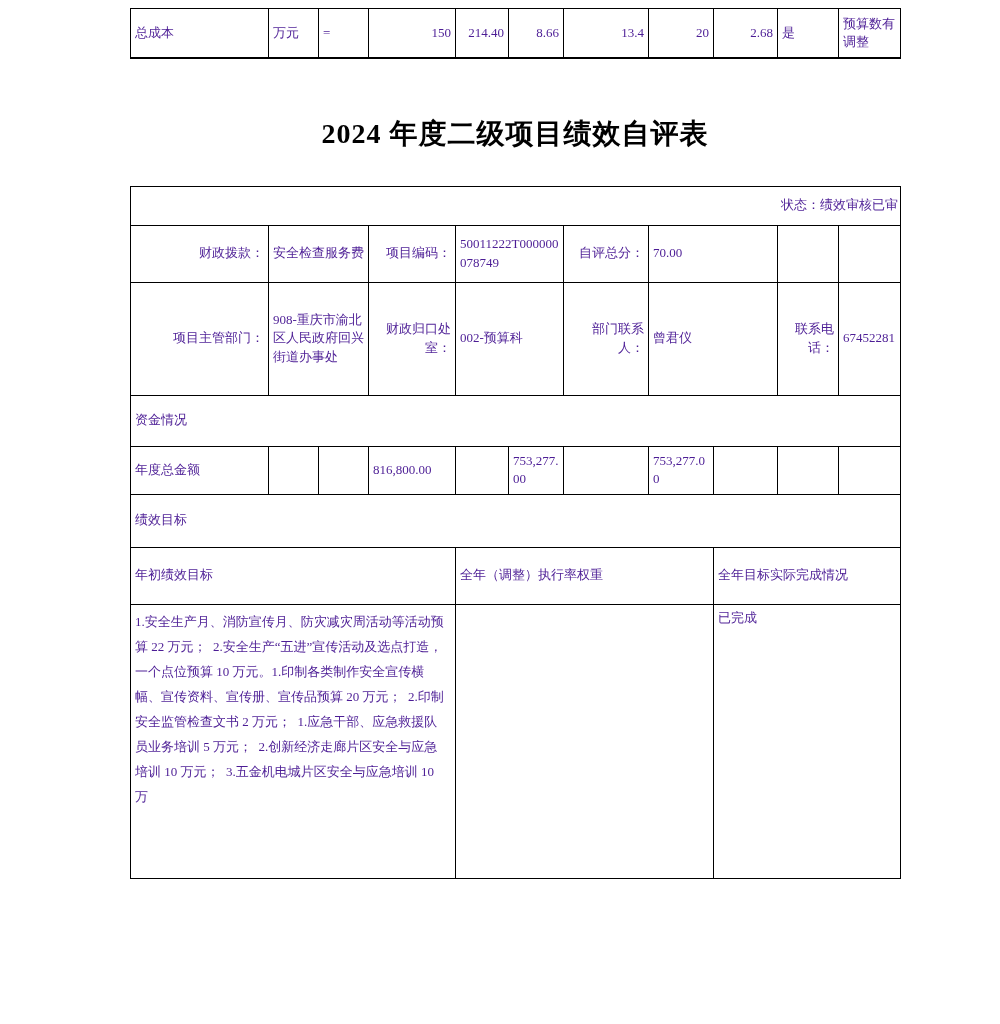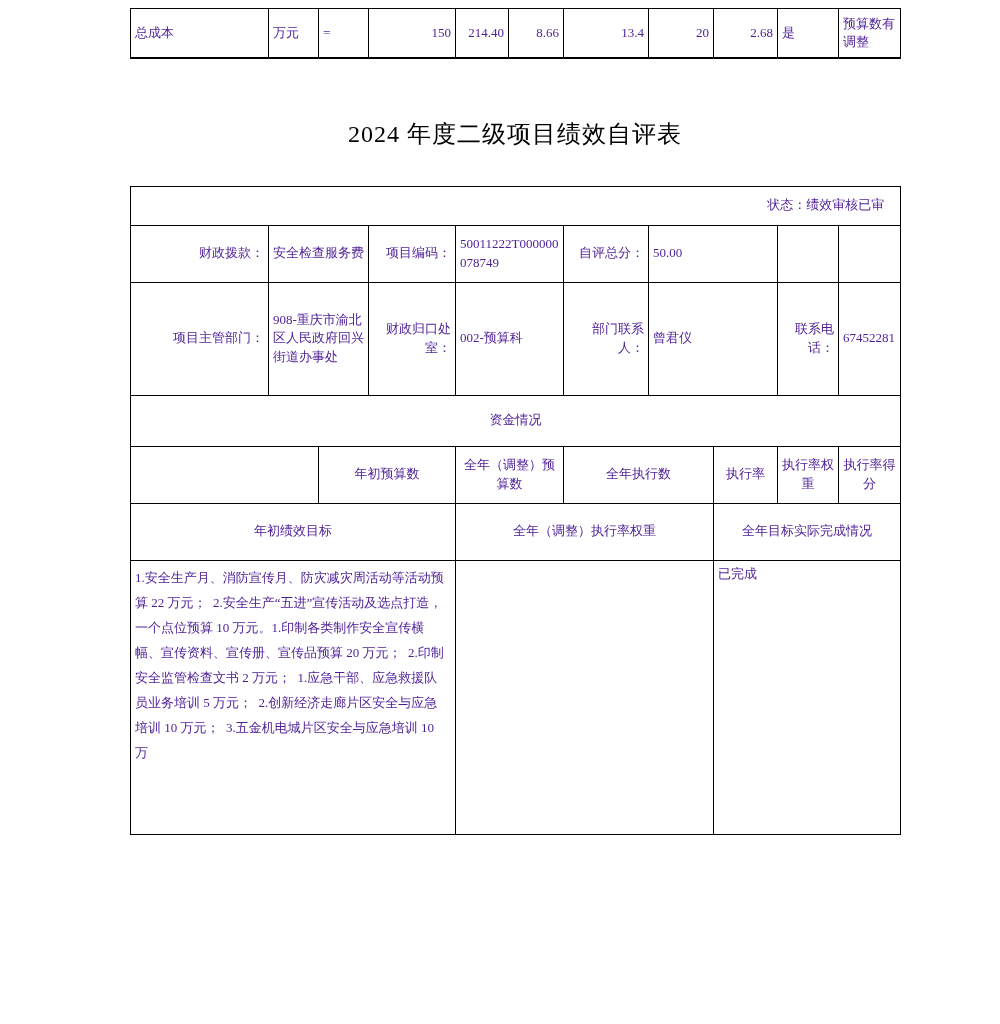--- a/index.html
+++ b/index.html
@@ -33,30 +33,30 @@
   col.c6 { width: 85px; }  col.c7 { width: 65px; }  col.c8 { width: 64px; }
   col.c9 { width: 61px; }  col.c10 { width: 62px; }
 
   #top-table { margin-top: 8px; border-bottom: 2px solid #000; }
   #top-table tr { height: 49px; }
 
   .doc-title {
     margin-top: 52px;
     height: 46px; line-height: 46px;
     text-align: center;
-    font-size: 24px;
-    font-weight: normal;
+    font-size: 28px;
+    font-weight: bold;
     letter-spacing: 1px;
   }
 
   #main-table { margin-top: 29px; }
 
   .t-right  { text-align: right; }
   .t-left   { text-align: left; }
-  .t-center { text-align: center; }
+  .t-center { text-align: left; }
   .v-top    { vertical-align: top; }
   .para     { white-space: pre-wrap; line-height: 25px; padding: 4px 6px 0 4px; }
 
   tr.r-status  { height: 39px; }
   tr.r-info1   { height: 57px; }
   tr.r-info2   { height: 113px; }
   tr.r-sec     { height: 51px; }
   tr.r-fhead   { height: 57px; }
   tr.r-f1      { height: 48px; }
   tr.r-f2      { height: 47px; }
@@ -113,62 +113,69 @@
       <col class="c5">
         <col class="c6">
         <col class="c7">
         <col class="c8">
         <col class="c9">
         <col class="c10">
     </colgroup>
 
     <tbody>
         <tr class="r-status">
-      <td colspan="11" class="t-right" style="padding-right:16px;">状态：绩效审核已审</td>
+      <td colspan="11" class="t-right" style="padding-right:2px;">状态：绩效审核已审</td>
     </tr>
 
     <tr class="r-info1">
       <td class="t-right">财政拨款：</td>
       <td colspan="2" class="t-left">安全检查服务费</td>
       <td class="t-right">项目编码：</td>
       <td colspan="2" class="t-left">50011222T000000078749</td>
       <td class="t-right">自评总分：</td>
-      <td colspan="2" class="t-left">50.00</td>
+      <td colspan="2" class="t-left">70.00</td>
       <td></td>
       <td></td>
     </tr>
 
     <tr class="r-info2">
       <td class="t-right">项目主管部门：</td>
       <td colspan="2" class="t-left">908-重庆市渝北区人民政府回兴街道办事处</td>
       <td class="t-right">财政归口处室：</td>
       <td colspan="2" class="t-left">002-预算科</td>
       <td class="t-right">部门联系人：</td>
       <td colspan="2" class="t-left">曾君仪</td>
       <td class="t-right">联系电话：</td>
       <td class="t-left">67452281</td>
     </tr>
 
     <tr class="r-sec">
       <td colspan="11" class="t-center">资金情况</td>
     </tr>
 
-    <tr class="r-fhead">
-      <td colspan="2"></td>
-      <td colspan="2" class="t-center">年初预算数</td>
-      <td colspan="2" class="t-center">全年（调整）预算数</td>
-      <td colspan="2" class="t-center">全年执行数</td>
-      <td class="t-center">执行率</td>
-      <td class="t-center">执行率权重</td>
-      <td class="t-center">执行率得分</td>
+
+    <tr class="r-f1">
+      <td class="t-left">年度总金额</td>
+      <td></td>
+      <td></td>
+      <td class="t-left">816,800.00</td>
+      <td></td>
+      <td class="t-left">753,277.00</td>
+      <td></td>
+      <td class="t-left">753,277.00</td>
+      <td class="t-left"></td>
+      <td class="t-left"></td>
+      <td class="t-right"></td>
     </tr>
 
 
 
-
+    <tr class="r-sec2">
+      <td colspan="11" class="t-center">绩效目标</td>
+    </tr>
 
     <tr class="r-thead">
       <td colspan="4" class="t-center">年初绩效目标</td>
       <td colspan="4" class="t-center">全年（调整）执行率权重</td>
       <td colspan="3" class="t-center">全年目标实际完成情况</td>
     </tr>
 
     <tr class="r-tbody">
       <td colspan="4" class="t-left v-top para">1.安全生产月、消防宣传月、防灾减灾周活动等活动预算 22 万元；  2.安全生产“五进”宣传活动及选点打造，一个点位预算 10 万元。1.印制各类制作安全宣传横幅、宣传资料、宣传册、宣传品预算 20 万元；  2.印制安全监管检查文书 2 万元；  1.应急干部、应急救援队员业务培训 5 万元；  2.创新经济走廊片区安全与应急培训 10 万元；  3.五金机电城片区安全与应急培训 10 万</td>
       <td colspan="4" class="t-left v-top"></td>

